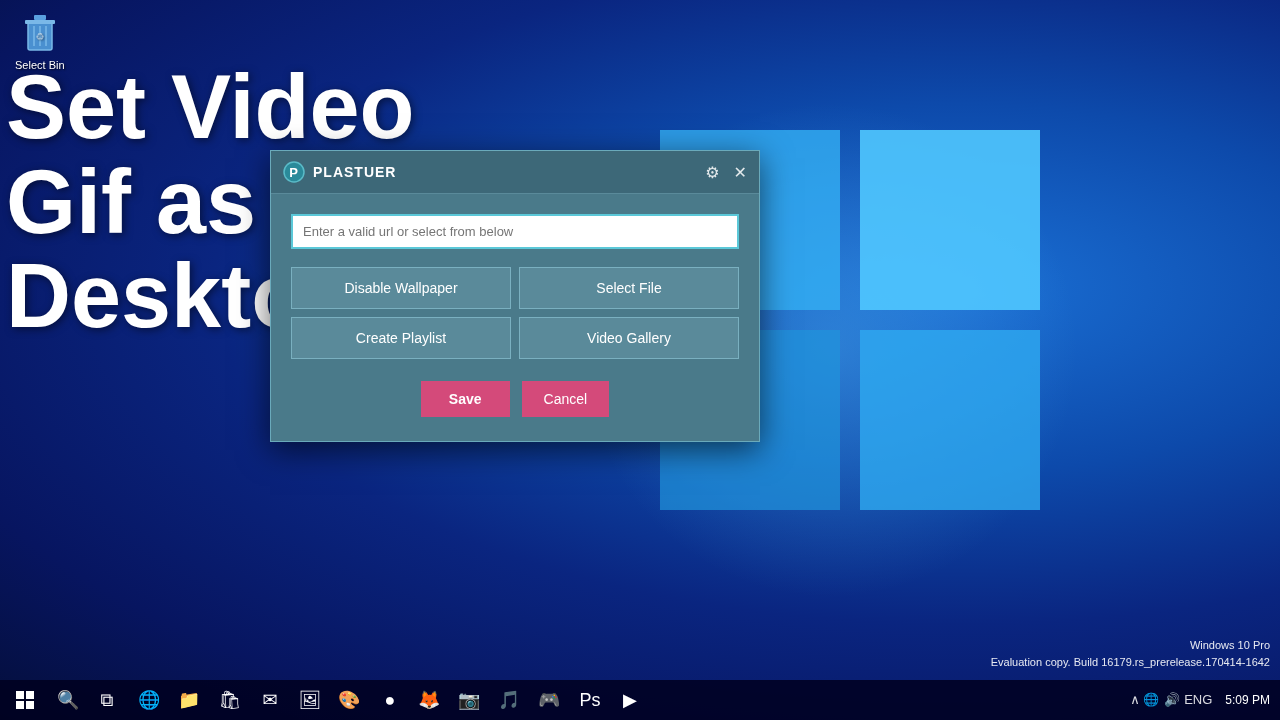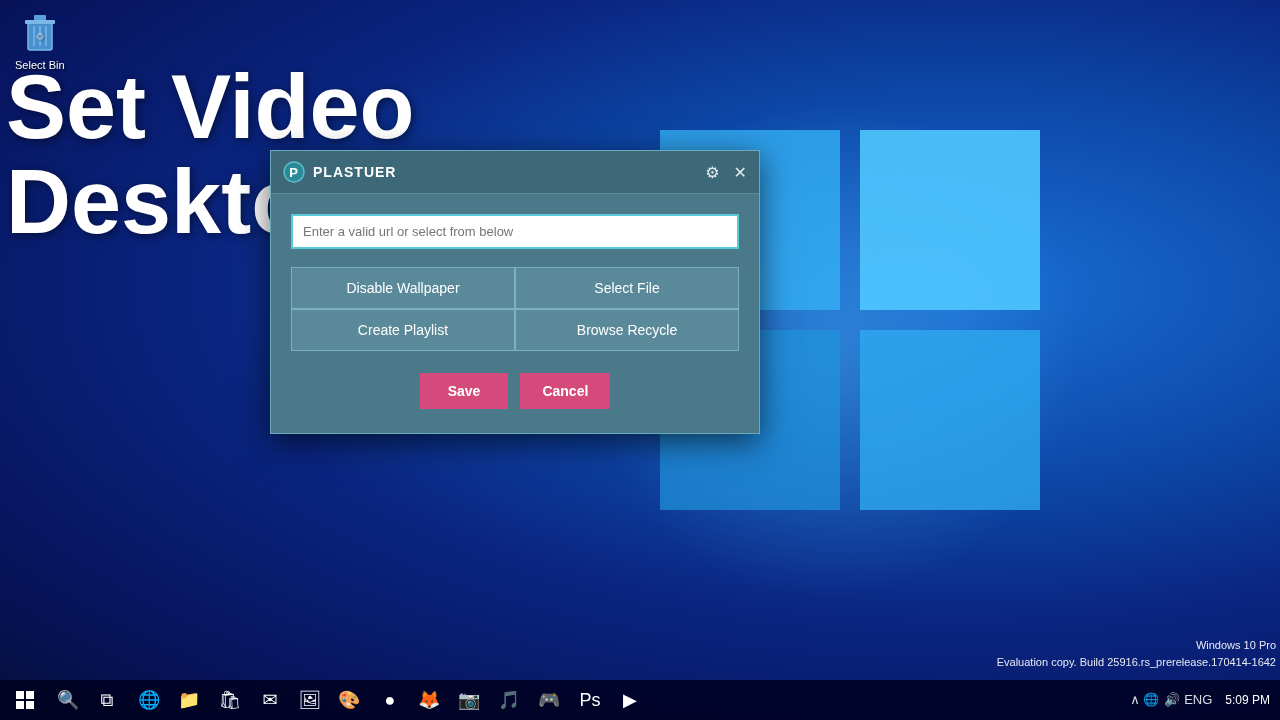--- a/index.html
+++ b/index.html
@@ -146,20 +146,21 @@
       color: #14532d;
       font-size: 13px;
       outline: none;
       margin-bottom: 18px;
     }
 
     
     .btn-grid {
       display: grid;
       grid-template-columns: 1fr 1fr;
+      gap: 8px;
       margin-bottom: 22px;
     }
 
     .btn-action {
       padding: 12px 10px;
       background: #5a8a9a;
       border: 1px solid #7ab0c0;
       color: white;
       font-size: 14px;
       cursor: pointer;
@@ -184,21 +185,21 @@
       font-weight: 600;
     }
 
     .btn-cancel {
       padding: 10px 22px;
       background: #d44a7a;
       border: none;
       color: white;
       font-size: 14px;
       cursor: pointer;
-      font-weight: 700;
+      font-weight: 400;
     }
 
     
     .taskbar {
       position: absolute;
       bottom: 0;
       left: 0;
       right: 0;
       height: 40px;
       background: rgba(0, 0, 30, 0.85);
@@ -260,21 +261,21 @@
     .time-display {
       line-height: 1.4;
     }
 
     .time-display .time { font-size: 12px; }
 
     
     .win-build-info {
       position: absolute;
       bottom: 50px;
-      right: 4px;
+      right: 10px;
       color: white;
       font-size: 11px;
       text-align: right;
       z-index: 5;
       opacity: 0.9;
       line-height: 1.5;
     }
   </style>
 </head>
 <body>
@@ -310,20 +311,21 @@
     <line x1="20" y1="16" x2="20" y2="36" stroke="#7ab8e8" stroke-width="1.5"></line>
     <line x1="26" y1="16" x2="26" y2="36" stroke="#7ab8e8" stroke-width="1.5"></line>
 
     <text x="20" y="30" text-anchor="middle" fill="rgba(255,255,255,0.5)" font-size="10">♻</text>
   </svg>
   <span>Select Bin</span>
 </div>
 
 <div class="overlay-text">
   <div>Set Video</div>
+  <div>Gif as</div>
   <div>Desktop</div>
 </div>
 
 <div class="dialog">
 
   <div class="dialog-titlebar">
     <div class="dialog-title-left">
 
       <svg class="plastuer-icon" viewBox="0 0 22 22" xmlns="http://www.w3.org/2000/svg">
         <circle cx="11" cy="11" r="10" fill="#2a8a9a" stroke="#5abbc8" stroke-width="1.5"></circle>
@@ -339,34 +341,34 @@
 
   <div class="dialog-body">
     
     <input type="text" class="url-input" placeholder="Enter a valid url or select from below" style="">
 
     
     <div class="btn-grid">
       <button class="btn-action">Disable Wallpaper</button>
       <button class="btn-action">Select File</button>
       <button class="btn-action">Create Playlist</button>
-      <button class="btn-action">Browse Recycle</button>
+      <button class="btn-action">Video Gallery</button>
     </div>
 
     
     <div class="dialog-footer">
       <button class="btn-save">Save</button>
       <button class="btn-cancel">Cancel</button>
     </div>
   </div>
 </div>
 
 <div class="win-build-info">
   <div>Windows 10 Pro</div>
-  <div>Evaluation copy. Build 25916.rs_prerelease.170414-1642</div>
+  <div>Evaluation copy. Build 16179.rs_prerelease.170414-1642</div>
 </div>
 
 <div class="taskbar">
 
   <div class="taskbar-start">
     <svg width="20" height="20" viewBox="0 0 20 20" xmlns="http://www.w3.org/2000/svg">
       <rect x="1" y="1" width="8" height="8" fill="white"></rect>
       <rect x="11" y="1" width="8" height="8" fill="white"></rect>
       <rect x="1" y="11" width="8" height="8" fill="white"></rect>
       <rect x="11" y="11" width="8" height="8" fill="white"></rect>

